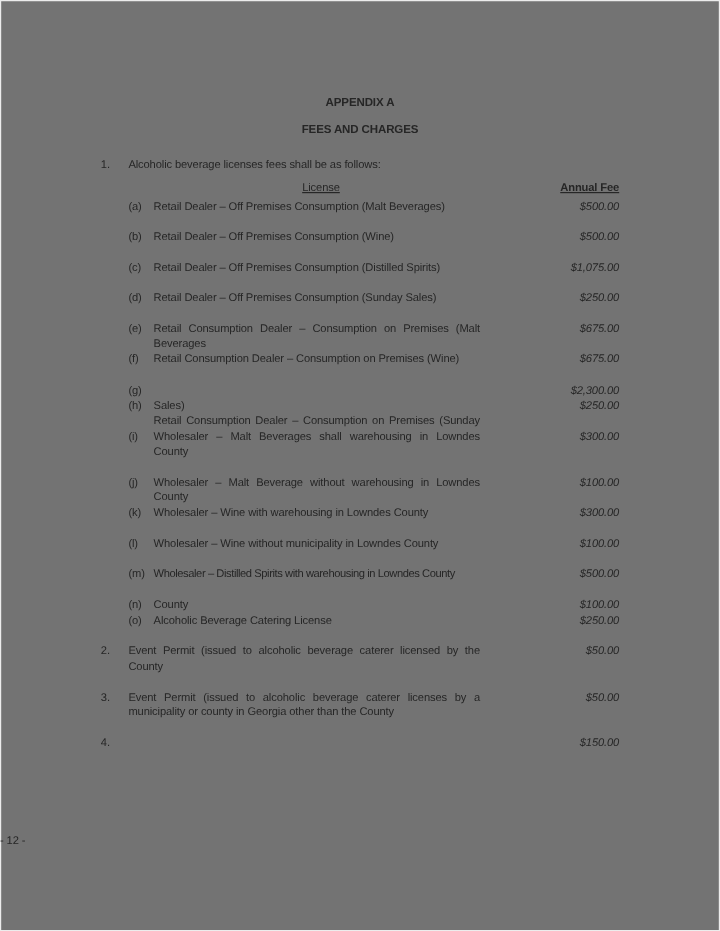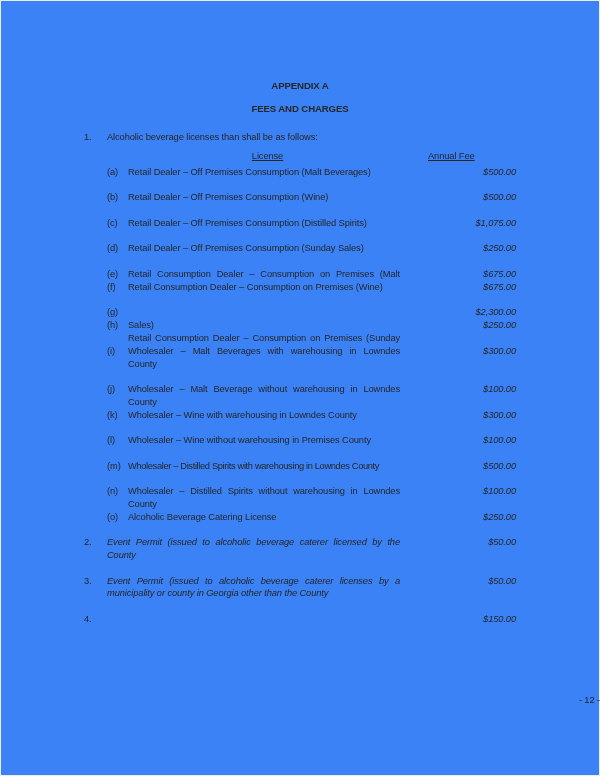--- a/index.html
+++ b/index.html
@@ -1,21 +1,21 @@
 <!DOCTYPE html>
 <html><head>
 <meta charset="utf-8">
 <style>
   html, body { margin: 0; padding: 0; background: #f4f4f4; }
   .page {
     position: relative;
     width: 600px;
     height: 776px;
     margin: 0 auto;
-    background: #3b82f6;
+    background: #737373;
     box-shadow: inset 0 0 0 1px #ececec;
     font-family: "Liberation Sans", sans-serif;
     font-size: 9.3px;
     line-height: 12.55px;
     letter-spacing: -0.1px;
     color: #262626;
     overflow: hidden;
   }
   .doc-title, .doc-subtitle {
     position: absolute;
@@ -37,52 +37,52 @@
   .intro .marker { width: 23px; flex: none; }
 
   .fee-table {
     position: absolute;
     top: 150px;
     left: 107px;
     width: 409px; 
   }
   .hdr-row { display: flex; margin-bottom: 3px; }
   .hdr-license { width: 293px; flex: none; text-align: center; }
-  .hdr-fee     { flex: 1; text-align: left; }
+  .hdr-fee     { flex: 1; text-align: right; font-weight: bold; }
   .hdr-underline { text-decoration: underline; padding-left: 28px; }
 
   .row { display: flex; align-items: flex-start; margin-bottom: 0.5px; }
   .row.gap { margin-bottom: 13px; }
   .row .marker { width: 21px; flex: none; }
   .row .lines  { width: 272px; flex: none; }
   .row.lvl1 .marker { width: 23px; margin-left: -23px; }
-  .row.lvl1 .lines  { width: 293px; font-style: italic; }
+  .row.lvl1 .lines  { width: 293px; }
   .line { white-space: nowrap; }
   .line.just { text-align: justify; text-align-last: justify; }
   .line.tight { letter-spacing: -0.35px; }
   .fee { margin-left: auto; flex: none; white-space: nowrap; text-align: right; font-style: italic; }
 
   .page-number {
     position: absolute;
     top: 694px;
     left: 0; right: 0;
-    text-align: right;
+    text-align: left;
   }
 </style>
 </head>
 <body>
 
 <div class="page">
 
   <div class="doc-title">APPENDIX A</div>
   <div class="doc-subtitle">FEES AND CHARGES</div>
 
   <div class="intro">
     <span class="marker">1.</span>
-    <span>Alcoholic beverage licenses than shall be as follows:</span>
+    <span>Alcoholic beverage licenses fees shall be as follows:</span>
   </div>
 
   <div class="fee-table">
 
     <div class="hdr-row">
       <span class="hdr-license"><span class="hdr-underline">License</span></span>
       <span class="hdr-fee"><span class="hdr-underline">Annual Fee</span></span>
     </div>
 
     <div class="row lvl2 gap">
@@ -114,20 +114,21 @@
       <span class="lines">
           <div class="line">Retail Dealer – Off Premises Consumption (Sunday Sales)</div>
         </span>
       <span class="fee">$250.00</span>
     </div>
 
     <div class="row lvl2">
       <span class="marker">(e)</span>
       <span class="lines">
         <div class="line just">Retail Consumption Dealer – Consumption on Premises (Malt</div>
+        <div class="line">Beverages</div>
       </span>
       <span class="fee">$675.00</span>
     </div>
 
     <div class="row lvl2 gap">
       <span class="marker">(f)</span>
       <span class="lines">
           <div class="line">Retail Consumption Dealer – Consumption on Premises (Wine)</div>
         </span>
       <span class="fee">$675.00</span>
@@ -143,21 +144,21 @@
       <span class="lines">
         <div class="line">Sales)</div>
         <div class="line just">Retail Consumption Dealer – Consumption on Premises (Sunday</div>
       </span>
       <span class="fee">$250.00</span>
     </div>
 
     <div class="row lvl2 gap">
       <span class="marker">(i)</span>
       <span class="lines">
-        <div class="line just">Wholesaler – Malt Beverages with warehousing in Lowndes</div>
+        <div class="line just">Wholesaler – Malt Beverages shall warehousing in Lowndes</div>
         <div class="line">County</div>
       </span>
       <span class="fee">$300.00</span>
     </div>
 
     <div class="row lvl2">
       <span class="marker">(j)</span>
       <span class="lines">
         <div class="line just">Wholesaler – Malt Beverage without warehousing in Lowndes</div>
         <div class="line">County</div>
@@ -169,37 +170,36 @@
       <span class="marker">(k)</span>
       <span class="lines">
           <div class="line">Wholesaler – Wine with warehousing in Lowndes County</div>
         </span>
       <span class="fee">$300.00</span>
     </div>
 
     <div class="row lvl2 gap">
       <span class="marker">(l)</span>
       <span class="lines">
-          <div class="line">Wholesaler – Wine without warehousing in Premises County</div>
+          <div class="line">Wholesaler – Wine without municipality in Lowndes County</div>
         </span>
       <span class="fee">$100.00</span>
     </div>
 
     <div class="row lvl2 gap">
       <span class="marker">(m)</span>
       <span class="lines">
           <div class="line tight">Wholesaler – Distilled Spirits with warehousing in Lowndes County</div>
         </span>
       <span class="fee">$500.00</span>
     </div>
 
     <div class="row lvl2">
       <span class="marker">(n)</span>
       <span class="lines">
-        <div class="line just">Wholesaler – Distilled Spirits without warehousing in Lowndes</div>
         <div class="line">County</div>
       </span>
       <span class="fee">$100.00</span>
     </div>
 
     <div class="row lvl2 gap">
       <span class="marker">(o)</span>
       <span class="lines">
           <div class="line">Alcoholic Beverage Catering License</div>
         </span>

